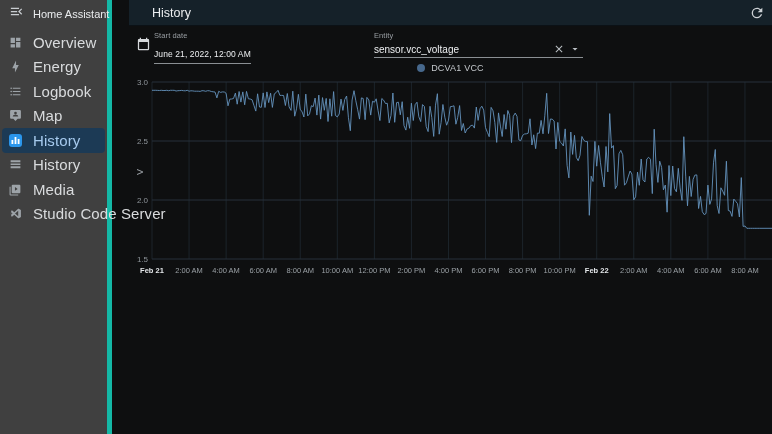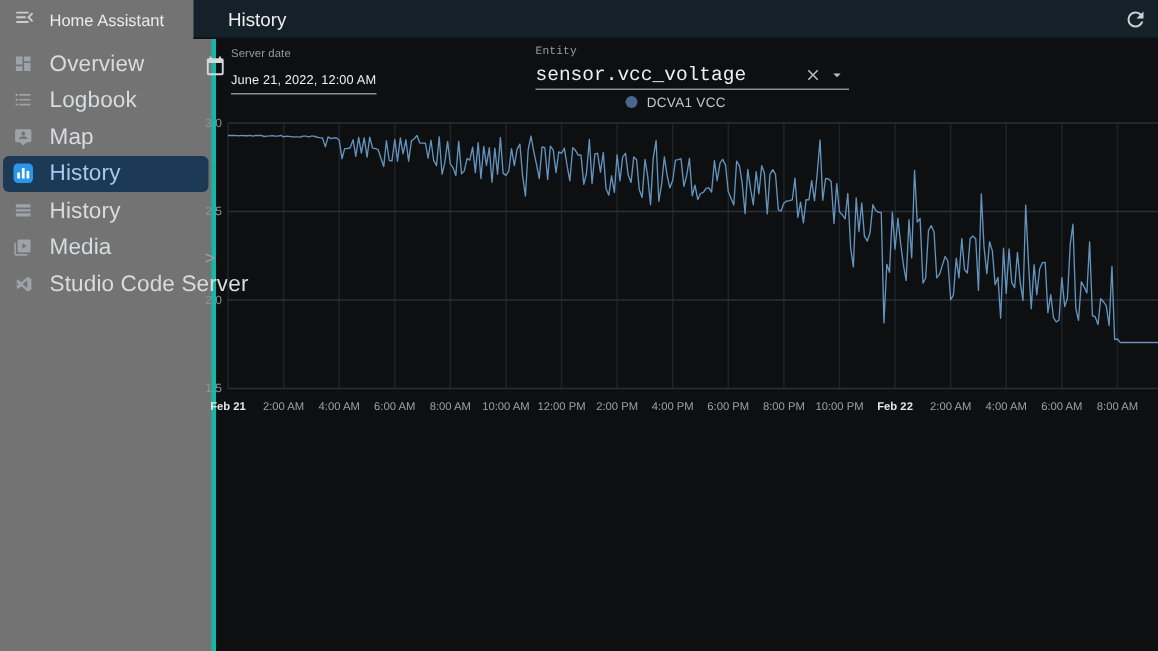--- a/index.html
+++ b/index.html
@@ -1,21 +1,21 @@
 <!DOCTYPE html>
 <html><head>
 <meta charset="utf-8">
 <style>
   html,body{margin:0;padding:0;background:#0e0f10;}
   body{width:772px;height:434px;position:relative;overflow:hidden;
        font-family:"Liberation Sans",sans-serif;color:#e8eaed;-webkit-font-smoothing:antialiased;}
 
   
-  .sidebar{position:absolute;left:0;top:0;width:144px;height:434px;background:#737373;
-           border-right:3px solid #14b8a6;box-sizing:border-box;}
+  .sidebar{position:absolute;left:0;top:0;width:112px;height:434px;background:#404040;
+           border-right:5px solid #14b8a6;box-sizing:border-box;}
   .sidebar-header{display:flex;align-items:center;height:27px;padding-left:9px;gap:9px;}
   .app-title{font-size:11px;font-weight:500;color:#e9ebed;white-space:nowrap;}
   .nav{padding-top:3px;}
   .nav-item{position:relative;display:flex;align-items:center;gap:11px;height:24.5px;
             padding-left:7px;margin:0 2px;border-radius:4px;cursor:pointer;}
   .nav-item .icn{width:13px;height:13px;flex:none;}
   .nav-item .icn svg{display:block;width:13px;height:13px;fill:#9da3a8;}
   .nav-item .lbl{font-size:15px;font-weight:400;color:#d9dbdd;white-space:nowrap;letter-spacing:.1px;}
   .nav-item.selected{background:#1c3a55;}
   .nav-item.selected .lbl{color:#a6caee;}
@@ -34,23 +34,23 @@
   .content{position:absolute;left:129px;top:26px;right:0;bottom:0;}
   .filters{position:relative;height:36px;}
   .cal-icn{position:absolute;left:7px;top:11px;width:15px;height:15px;}
   .cal-icn svg{width:15px;height:15px;fill:#d5d8db;display:block;}
   .field{position:absolute;top:5px;}
   .flabel{font-size:7.5px;color:#999ea3;margin-bottom:3px;letter-spacing:.1px;}
   .fvalue{display:inline-block;font-size:8.5px;color:#edeff1;padding-bottom:4px;
           border-bottom:1px solid #8a8f93;white-space:nowrap;letter-spacing:.1px;}
   .field-start{left:25px;}
   .field-end{left:131px;}
-  .field-entity{left:228px;width:209px;font-family:Liberation Mono, monospace;}
+  .field-entity{left:245px;width:209px;}
   .entity-row{display:flex;align-items:center;padding-bottom:2px;border-bottom:1px solid #8a8f93;}
-  .entity-row .fval{flex:1;font-size:13px;color:#edeff1;white-space:nowrap;}
+  .entity-row .fval{flex:1;font-size:10px;color:#edeff1;white-space:nowrap;}
   .mini-btn{background:none;border:none;padding:0;margin:0 2px;width:12px;height:12px;cursor:pointer;}
   .mini-btn svg{width:12px;height:12px;fill:#bbc0c4;display:block;}
 
   .legend{position:absolute;left:0;right:0;top:37px;display:flex;justify-content:center;
           align-items:center;gap:6px;z-index:2;cursor:pointer;}
   .legend .dot{width:8px;height:8px;border-radius:50%;background:#47688c;}
   .legend .ltext{font-size:9px;color:#c4c8cc;letter-spacing:.2px;}
 
   #chart{position:absolute;left:0;top:34px;width:643px;height:232px;display:block;}
 </style>
@@ -71,20 +71,28 @@
         <span class="icn">
           <svg viewBox="0 0 24 24" fill-rule="evenodd">
             <path d="M13,3V9H21V3M13,21H21V11H13M3,21H11V15H3M3,13H11V3H3V13Z"></path>
           </svg>
         </span>
         <span class="lbl">Overview</span>
       </div>
       <div class="nav-item">
         <span class="icn">
           <svg viewBox="0 0 24 24" fill-rule="evenodd">
+            <path d="M11,15H6L13,1V9H18L11,23V15Z"></path>
+          </svg>
+        </span>
+        <span class="lbl">Energy</span>
+      </div>
+      <div class="nav-item">
+        <span class="icn">
+          <svg viewBox="0 0 24 24" fill-rule="evenodd">
             <path d="M7,5H21V7H7V5M7,13V11H21V13H7M4,4.5A1.5,1.5 0 0,1 5.5,6A1.5,1.5 0 0,1 4,7.5A1.5,1.5 0 0,1 2.5,6A1.5,1.5 0 0,1 4,4.5M4,10.5A1.5,1.5 0 0,1 5.5,12A1.5,1.5 0 0,1 4,13.5A1.5,1.5 0 0,1 2.5,12A1.5,1.5 0 0,1 4,10.5M7,19V17H21V19H7M4,16.5A1.5,1.5 0 0,1 5.5,18A1.5,1.5 0 0,1 4,19.5A1.5,1.5 0 0,1 2.5,18A1.5,1.5 0 0,1 4,16.5Z"></path>
           </svg>
         </span>
         <span class="lbl">Logbook</span>
       </div>
       <div class="nav-item">
         <span class="icn">
           <svg viewBox="0 0 24 24" fill-rule="evenodd">
             <path d="M20,2H4A2,2 0 0,0 2,4V16A2,2 0 0,0 4,18H8L12,22L16,18H20A2,2 0 0,0 22,16V4A2,2 0 0,0 20,2M12,5A2.5,2.5 0 0,1 14.5,7.5A2.5,2.5 0 0,1 12,10A2.5,2.5 0 0,1 9.5,7.5A2.5,2.5 0 0,1 12,5M17,14H7V13.25C7,11.59 10.33,10.75 12,10.75C13.67,10.75 17,11.59 17,13.25V14Z"></path>
           </svg>
@@ -138,21 +146,21 @@
 </header>
 
 <main class="content">
   <div class="filters">
     <span class="cal-icn">
       <svg viewBox="0 0 24 24">
         <path d="M19,19H5V8H19M19,3H18V1H16V3H8V1H6V3H5C3.89,3 3,3.9 3,5V19A2,2 0 0,0 5,21H19A2,2 0 0,0 21,19V5C21,3.9 20.1,3 19,3Z"></path>
       </svg>
     </span>
     <div class="field field-start">
-      <div class="flabel">Server date</div>
+      <div class="flabel">Start date</div>
       <span class="fvalue">June 21, 2022, 12:00 AM</span>
     </div>
     <div class="field field-entity">
       <div class="flabel">Entity</div>
       <div class="entity-row">
         <span class="fval">sensor.vcc_voltage</span>
         <button class="mini-btn">
           <svg viewBox="0 0 24 24">
             <path d="M19,6.41L17.59,5L12,10.59L6.41,5L5,6.41L10.59,12L5,17.59L6.41,19L12,13.41L17.59,19L19,17.59L13.41,12L19,6.41Z"></path>
           </svg>

